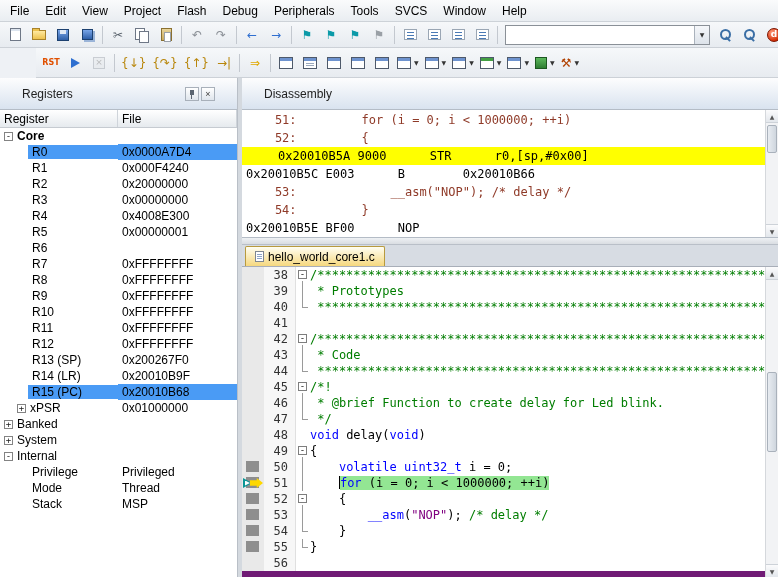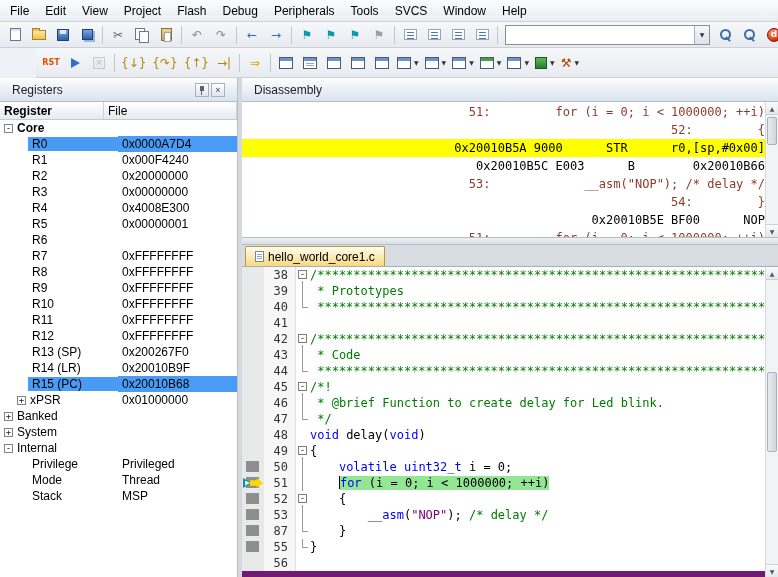--- a/index.html
+++ b/index.html
@@ -49,47 +49,47 @@
   .ic-chip{width:12px;height:12px;background:linear-gradient(#5cb85c,#2e7d32);border:1px solid #1c5720;}
   .find-combo{display:flex;align-items:center;height:20px;width:205px;background:#fff;border:1px solid #8a9097;margin:0 4px;flex:none;}
   .combo-input{flex:1;min-width:0;border:none;outline:none;font:12px "Liberation Sans",sans-serif;padding:0 3px;background:transparent;}
   .combo-arrow{width:15px;height:18px;background:linear-gradient(#f5f7fa,#dde3ea);border-left:1px solid #aab2bc;font-size:6px;display:flex;align-items:center;justify-content:center;font-family:"DejaVu Sans",sans-serif;color:#333;}
 
   
   .main{position:absolute;left:0;top:78px;width:778px;height:499px;display:flex;background:#e8ebef;}
   .left-pane{width:238px;flex:none;background:#fff;border-right:1px solid #b9bfc7;display:flex;flex-direction:column;}
   .v-splitter{width:4px;flex:none;background:#d4d9df;}
   .right-pane{flex:1;display:flex;flex-direction:column;min-width:0;}
-  .pane-header{height:24px;flex:none;display:flex;align-items:center;background:linear-gradient(#fdfdfe,#d9e3ef);border-bottom:1px solid #b4bcc6;padding:0 12px;color:#222;justify-content:space-between;}
+  .pane-header{height:32px;flex:none;display:flex;align-items:center;background:linear-gradient(#fdfdfe,#d9e3ef);border-bottom:1px solid #b4bcc6;padding:0 22px;color:#222;justify-content:space-between;}
   .pane-header .title{flex:1;}
   .hdr-btn{width:14px;height:14px;display:flex;align-items:center;justify-content:center;margin-left:2px;border:1px solid #a8b0ba;background:linear-gradient(#fff,#dfe5ec);font-size:9px;color:#444;}
   .pin-ic{position:relative;width:10px;height:10px;display:inline-block;}
   .pin-ic::before{content:"";position:absolute;left:3px;top:1px;width:4px;height:5px;background:#5a6470;}
   .pin-ic::after{content:"";position:absolute;left:4px;top:6px;width:1px;height:4px;background:#5a6470;}
 
   
   .reg-cols{display:flex;height:18px;flex:none;border-bottom:1px solid #c6cbd1;background:linear-gradient(#ffffff,#e6eaee);}
   .reg-col{padding:2px 4px;border-right:1px solid #cfd4da;}
-  .reg-col.c0{width:104px;flex:none;font-weight:bold;}
+  .reg-col.c0{width:118px;flex:none;}
   .reg-col.c1{flex:1;}
   .reg-rows{flex:1;overflow:hidden;background:#fff;}
   .reg-row{display:flex;height:16px;align-items:stretch;}
   .reg-row.bold .lab-text{font-weight:bold;}
   .reg-label{width:118px;flex:none;display:flex;align-items:center;}
   .lab-text{flex:1;padding-left:4px;display:flex;align-items:center;}
   .reg-value{flex:1;display:flex;align-items:center;padding-left:4px;}
   .reg-row.sel .lab-text,.reg-row.sel .reg-value{background:var(--c-selection);}
   .tree-sp0{width:4px;flex:none;}
   .tree-sp1{width:17px;flex:none;}
   .tree-none{width:11px;flex:none;}
   .tree-box{width:9px;height:9px;flex:none;border:1px solid #838383;background:#fff;font-size:9px;line-height:7px;text-align:center;color:#222;font-family:"DejaVu Sans Mono",monospace;}
 
   
   .disasm{height:160px;flex:none;display:flex;flex-direction:column;border-bottom:1px solid #b4bcc6;background:#fff;}
-  .da-body{position:relative;flex:1;overflow:hidden;font-family:"DejaVu Sans Mono",monospace;font-size:12px;text-align:right;}
+  .da-body{position:relative;flex:1;overflow:hidden;font-family:"DejaVu Sans Mono",monospace;font-size:12px;}
   .da-lines{position:absolute;top:0;left:0;right:13px;bottom:0;padding-top:1px;overflow:hidden;}
   .da-line{height:18px;line-height:18px;white-space:pre;padding-left:4px;color:#000;}
   .da-line.src{color:var(--c-disasm-source);}
   .da-line.cur{background:var(--c-disasm-current);padding-left:36px;}
 
   .h-splitter{height:7px;flex:none;background:linear-gradient(#eef1f4,#d9dde2);border-bottom:1px solid #b9bfc8;}
 
   
   .editor{flex:1;display:flex;flex-direction:column;min-height:0;background:#701a75;}
   .tabbar{height:22px;flex:none;background:#d7dce3;border-bottom:1px solid #a8aeb8;display:flex;align-items:flex-end;padding-left:3px;}
@@ -656,21 +656,21 @@
                 <span class="blockmark"></span>
               </span>
               <span class="ed-num">53</span>
               <span class="ed-fold fold-v"></span>
               <span class="ed-code"><span class="tk-p">        </span><span class="tk-k">__asm</span><span class="tk-p">(</span><span class="tk-s">"NOP"</span><span class="tk-p">); </span><span class="tk-c">/* delay */</span></span>
             </div>
             <div class="ed-line">
               <span class="ed-margin">
                 <span class="blockmark"></span>
               </span>
-              <span class="ed-num">87</span>
+              <span class="ed-num">54</span>
               <span class="ed-fold fold-e"></span>
               <span class="ed-code"><span class="tk-p">    }</span></span>
             </div>
             <div class="ed-line">
               <span class="ed-margin">
                 <span class="blockmark"></span>
               </span>
               <span class="ed-num">55</span>
               <span class="ed-fold fold-e"></span>
               <span class="ed-code"><span class="tk-p">}</span></span>

